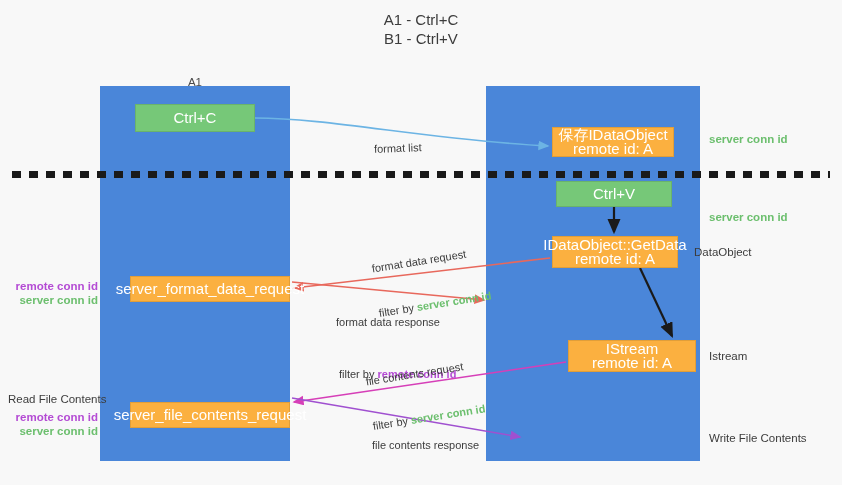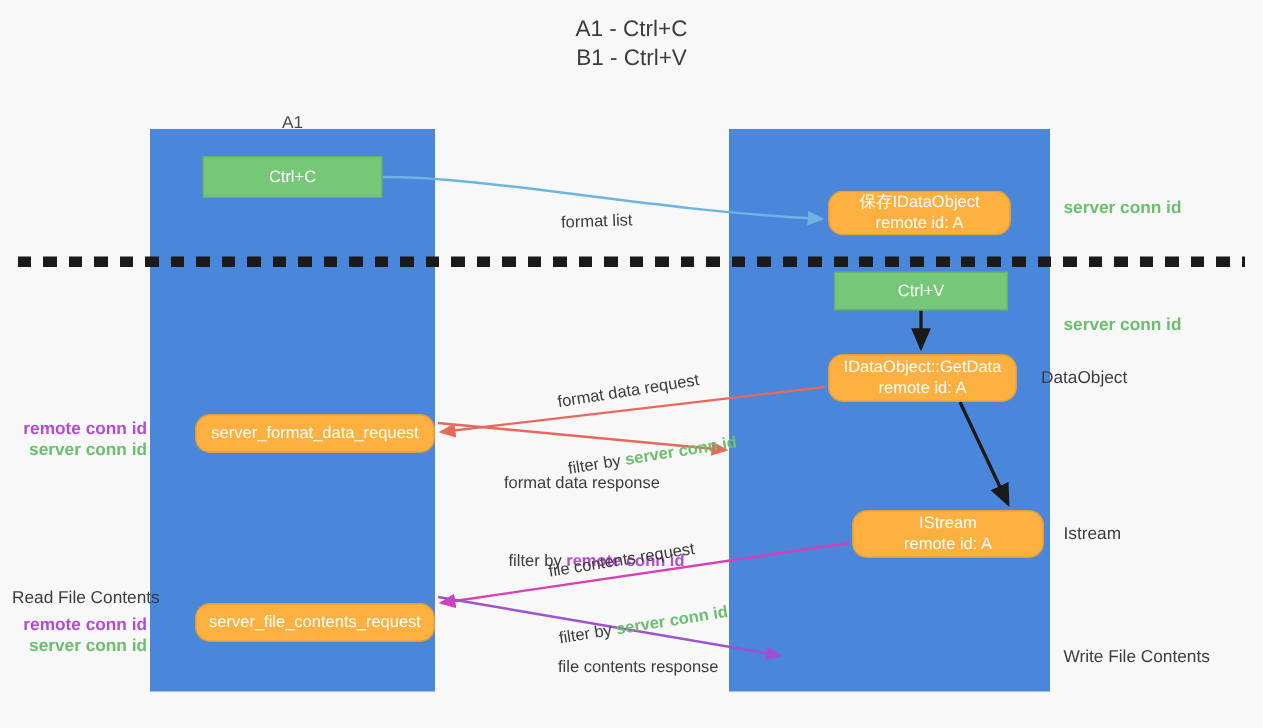--- a/index.html
+++ b/index.html
@@ -68,31 +68,31 @@
       transparent 9px, transparent 17px
     );
   }
 
   
   .node {
     position: absolute;
     box-sizing: border-box;
     text-align: right;
     color: #ffffff;
-    font-size: 11px;
+    font-size: 15px;
     line-height: 14px;
     display: flex;
     flex-direction: column;
     align-items: center;
     justify-content: center;
     white-space: pre;
     border: 1px solid rgba(0,0,0,0.10);
   }
   .node.green { background: #76c878; }
-  .node.orange { background: #fbb040; border-radius: 10px; }
+  .node.orange { background: #fbb040; }
   .node .sub { display: block; }
 
   #node-ctrlc  { left: 135px; top: 104px; width: 120px; height: 28px; }
   #node-idataobject { left: 552px; top: 127px; width: 122px; height: 30px; }
   #node-ctrlv  { left: 556px; top: 181px; width: 116px; height: 26px; }
   #node-getdata { left: 552px; top: 236px; width: 126px; height: 32px; }
   #node-fmt-req { left: 130px; top: 276px; width: 160px; height: 26px; }
   #node-fmt-res { left: 488px; top: 287px; width: 158px; height: 26px; }
   #node-istream { left: 568px; top: 340px; width: 128px; height: 32px; }
   #node-file-req { left: 130px; top: 392px; width: 160px; height: 26px; margin-top: 10px; }

